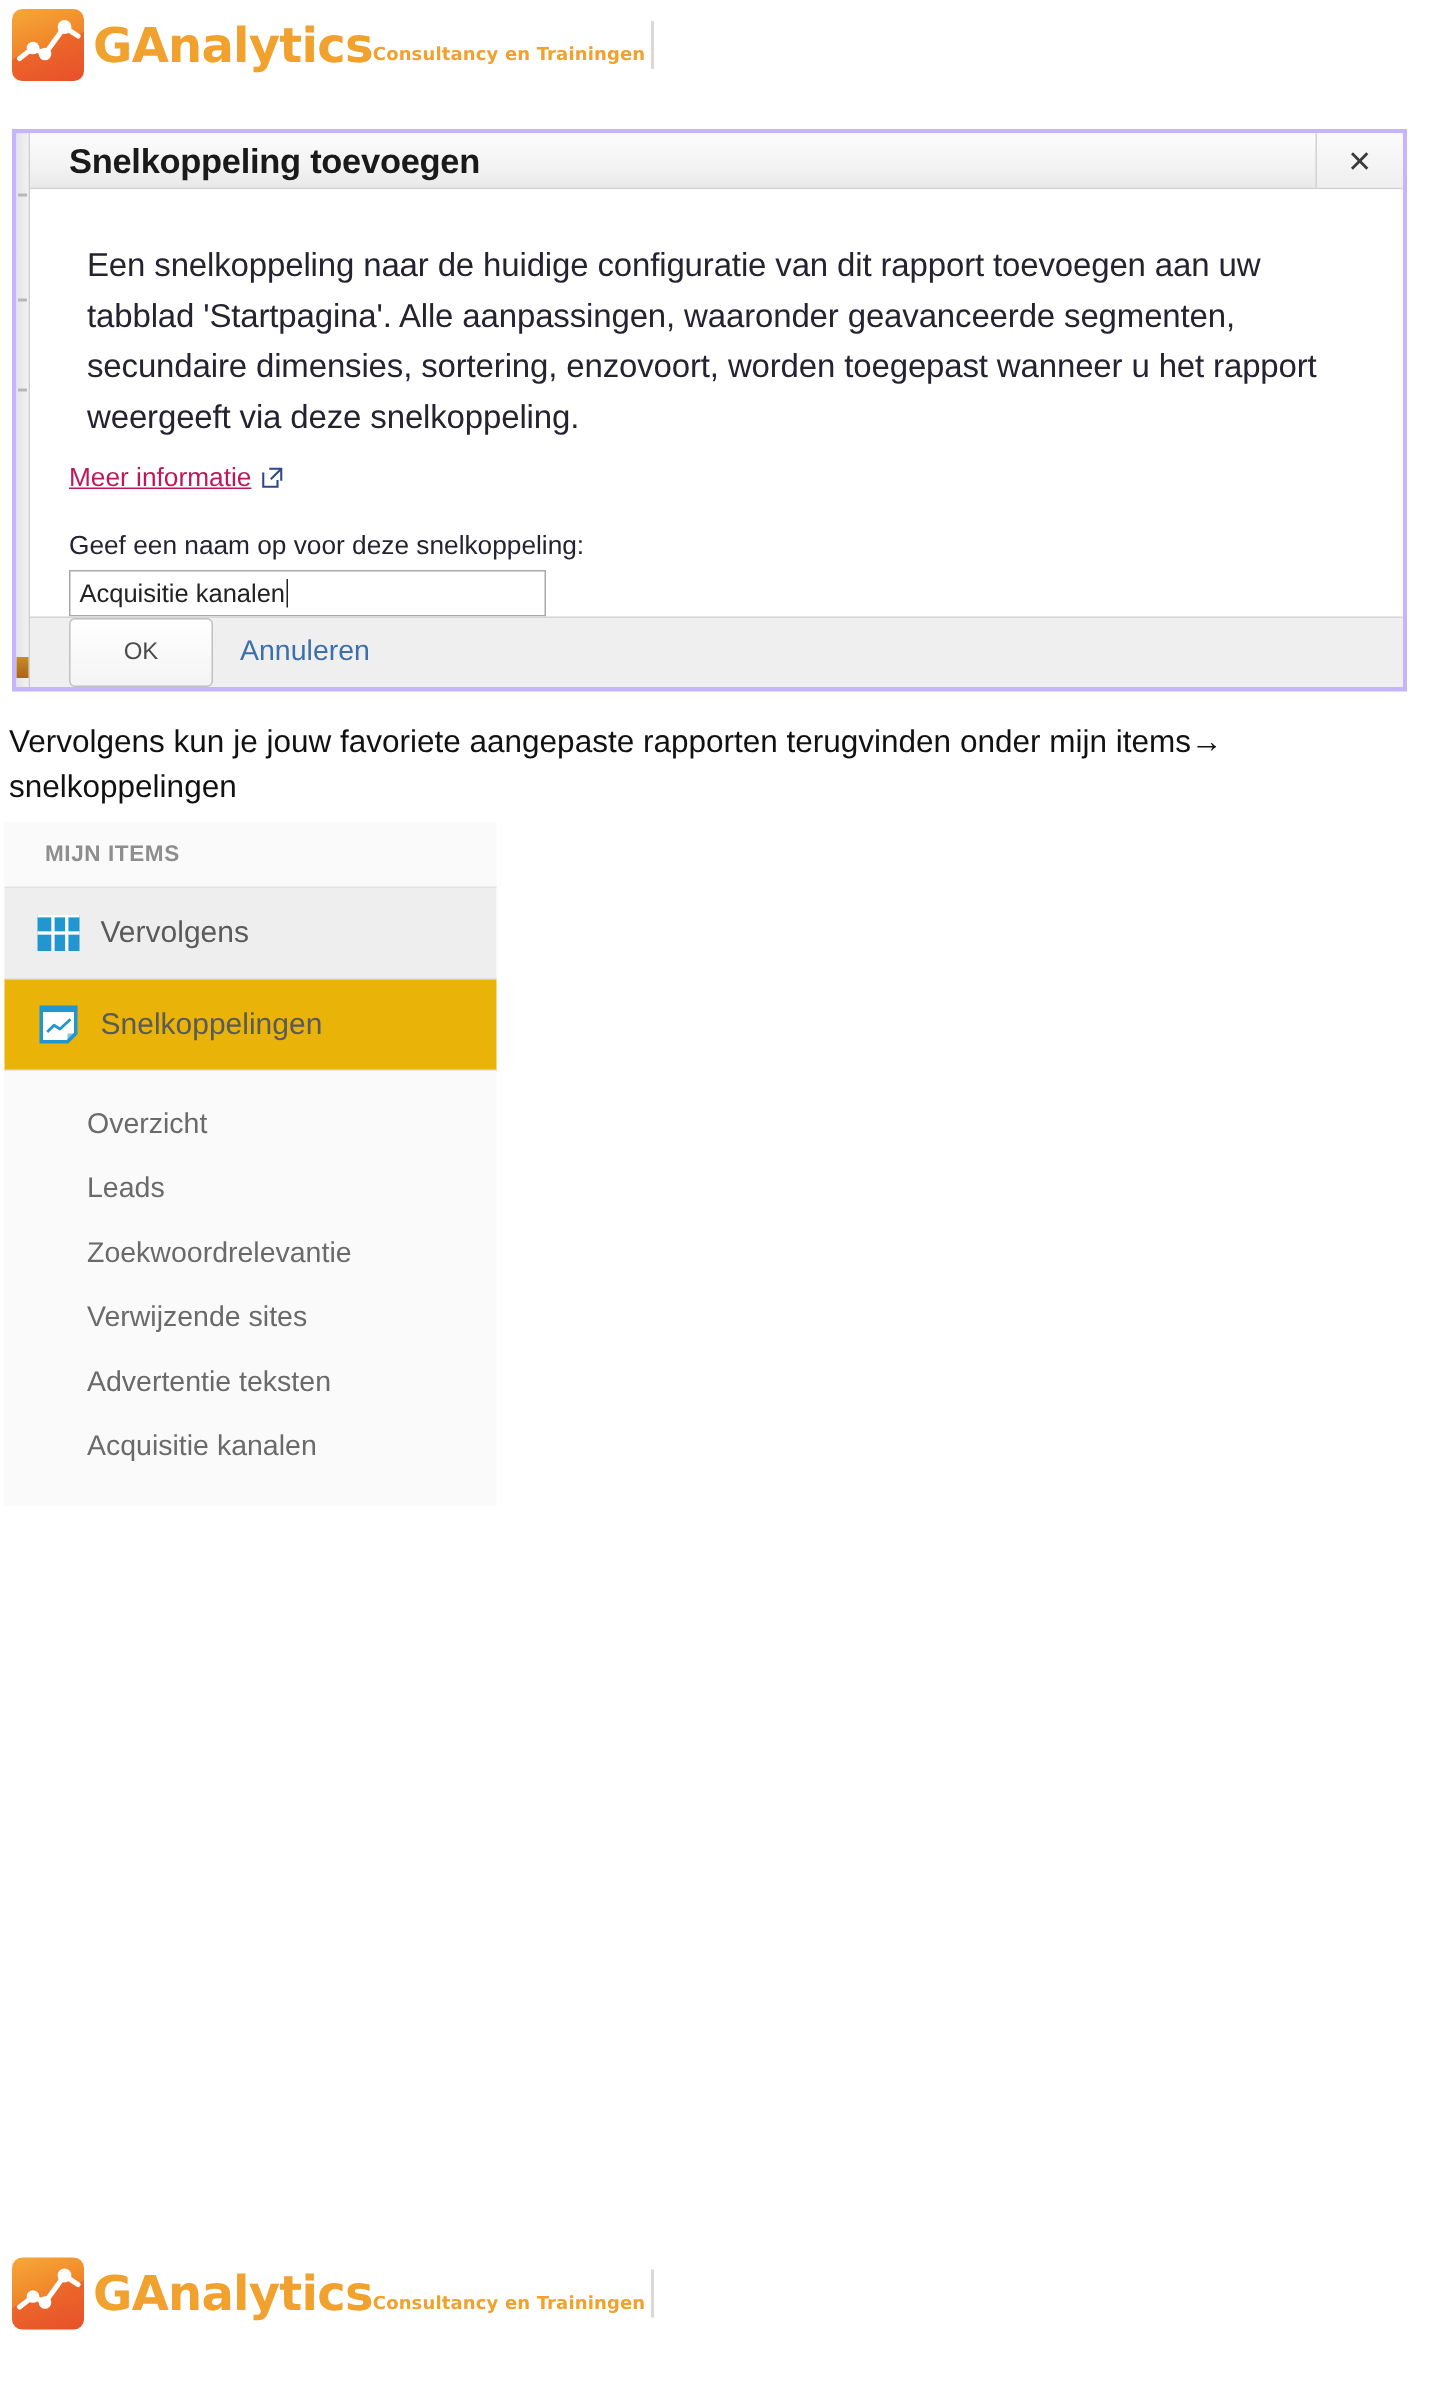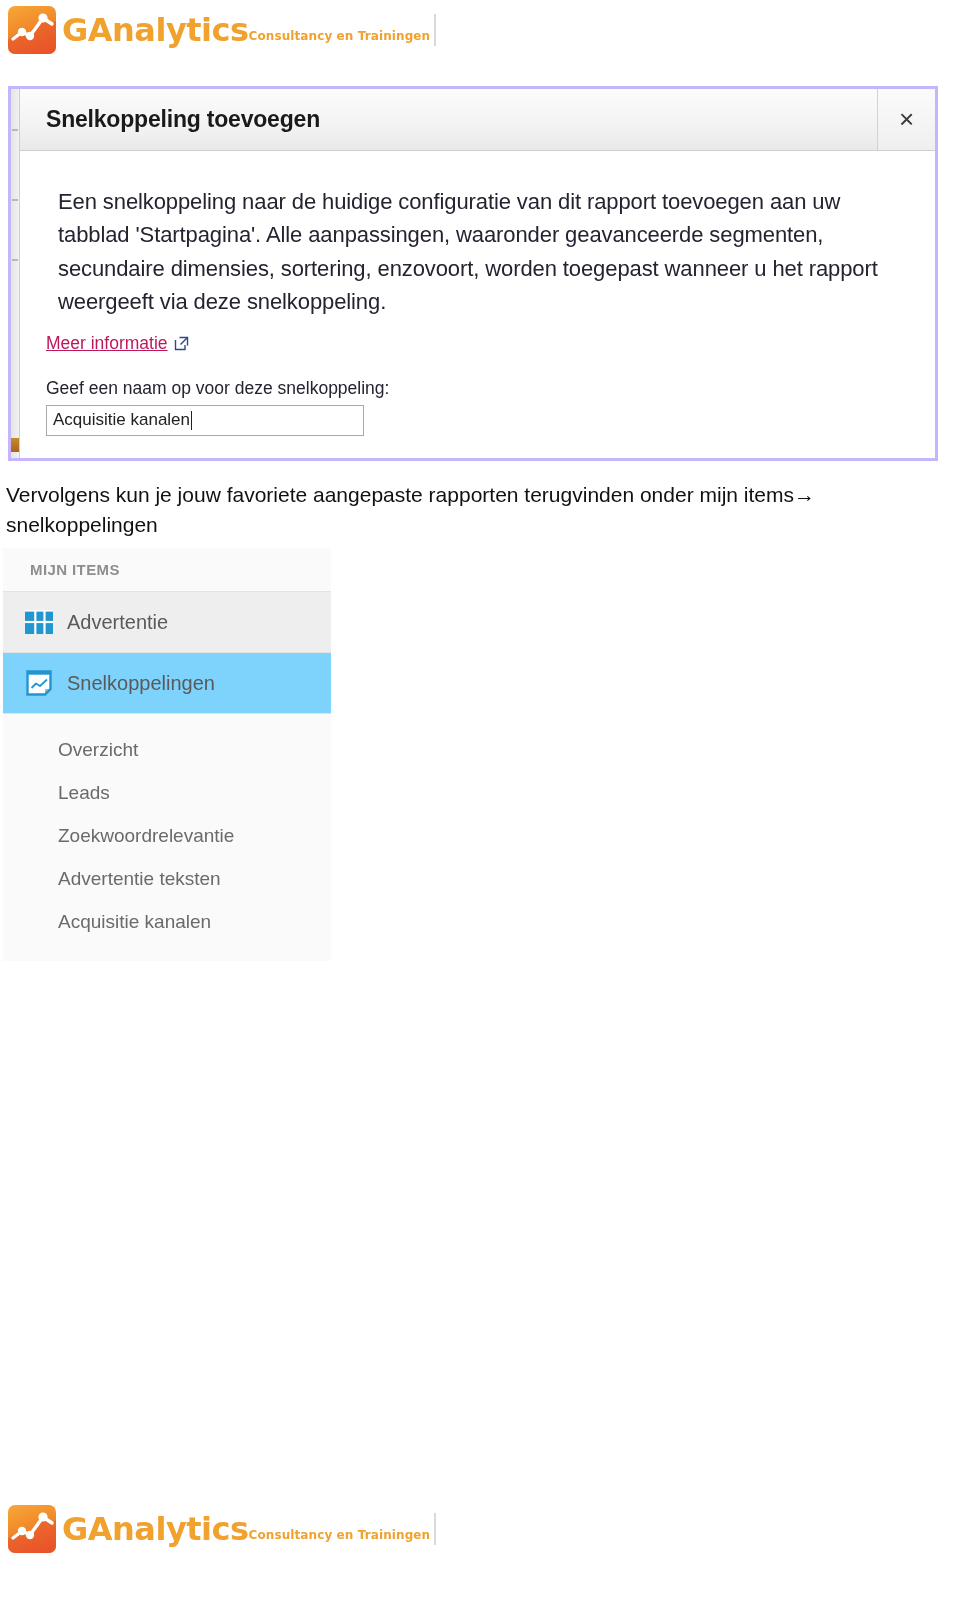--- a/index.html
+++ b/index.html
@@ -216,21 +216,21 @@
   }
   .sb-main-row {
     height: 61px;
     display: flex; align-items: center;
     padding-left: 21px;
     gap: 13px;
     border-bottom: 1px solid #e3e3e3;
     cursor: pointer;
   }
   .sb-main-row.shaded { background: #eeeeee; }
-  .sb-main-row.plain  { background: #7dd3fc; align-items: center; }
+  .sb-main-row.plain  { background: #eab308; align-items: center; }
   .sb-label {
     font-size: 20px;
     color: #5a5a5a;
   }
   .icon-box { width: 30px; height: 30px; flex: 0 0 auto; line-height: 0; }
 
   .sb-sub {
     padding: 14px 0 18px 0;
     background: #fafafa;
   }
@@ -299,59 +299,64 @@
       <div class="dlg-field-label">Geef een naam op voor deze snelkoppeling:</div>
 
       <div class="dlg-input-wrap">
         <div class="dlg-input">
           <span>Acquisitie kanalen</span>
             <span class="caret"></span>
         </div>
       </div>
     </div>
 
+    <div class="dlg-footer">
+      <button class="btn-ok">OK</button>
+      <span class="btn-cancel">Annuleren</span>
+    </div>
 
   </div>
 </div>
 
 <div class="para">Vervolgens kun je jouw favoriete aangepaste rapporten terugvinden onder mijn items→ snelkoppelingen</div>
 
 <div class="sidebar">
 
   <div class="sb-header">MIJN ITEMS</div>
 
   <div class="sb-main-row shaded">
     <span class="icon-box">
       <svg width="30" height="30" viewBox="0 0 30 30" aria-hidden="true">
         <rect x="1" y="3" width="28" height="24" fill="#2196cf"></rect>
         <rect x="10.2" y="3" width="2.2" height="24" fill="#ffffff"></rect>
         <rect x="19.4" y="3" width="2.2" height="24" fill="#ffffff"></rect>
         <rect x="1" y="13.9" width="28" height="2.2" fill="#ffffff"></rect>
         <rect x="1" y="3" width="28" height="1.6" fill="#ffffff"></rect>
       </svg>
     </span>
-    <span class="sb-label">Advertentie</span>
+    <span class="sb-label">Vervolgens</span>
   </div>
 
   <div class="sb-main-row plain">
     <span class="icon-box">
       <svg width="30" height="30" viewBox="0 0 30 30" aria-hidden="true">
         <path d="M3.5 3.5 L26.5 3.5 L26.5 21 L21 26.5 L3.5 26.5 Z" fill="#ffffff" stroke="#2196cf" stroke-width="2.4"></path>
         <rect x="3.5" y="3.5" width="23" height="3.2" fill="#2196cf"></rect>
         <polyline points="7.5,20 12,15.5 16,18 23,11.5" fill="none" stroke="#2196cf" stroke-width="1.8" stroke-linejoin="round"></polyline>
         <path d="M21 26.5 L21 21 L26.5 21 Z" fill="#2196cf" opacity="0.55"></path>
       </svg>
     </span>
     <span class="sb-label">Snelkoppelingen</span>
   </div>
 
   <div class="sb-sub">
     <div class="sb-sub-item">Overzicht</div>
     <div class="sb-sub-item">Leads</div>
     <div class="sb-sub-item">Zoekwoordrelevantie</div>
+    <div class="sb-sub-item">Verwijzende sites</div>
     <div class="sb-sub-item">Advertentie teksten</div>
     <div class="sb-sub-item">Acquisitie kanalen</div>
   </div>
 </div>
 
 <div class="logo logo-bottom">
   <div class="logo-mark">
     <svg width="48" height="48" viewBox="0 0 48 48" aria-hidden="true">
       <path d="M0 34 L10 27 L19 31 L33 14 L42 19 L48 15 L48 48 L0 48 Z" fill="#e8502a" opacity="0.55"></path>
       <polyline points="5,33 14,26 22,30 35,12 44,18" fill="none" stroke="#ffffff" stroke-width="3.4" stroke-linejoin="round" stroke-linecap="round"></polyline>

